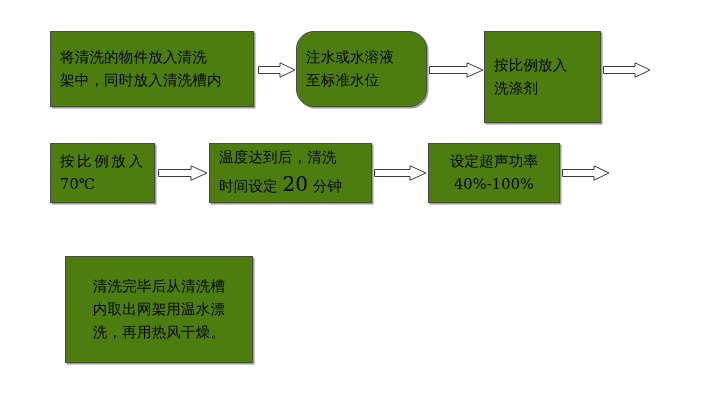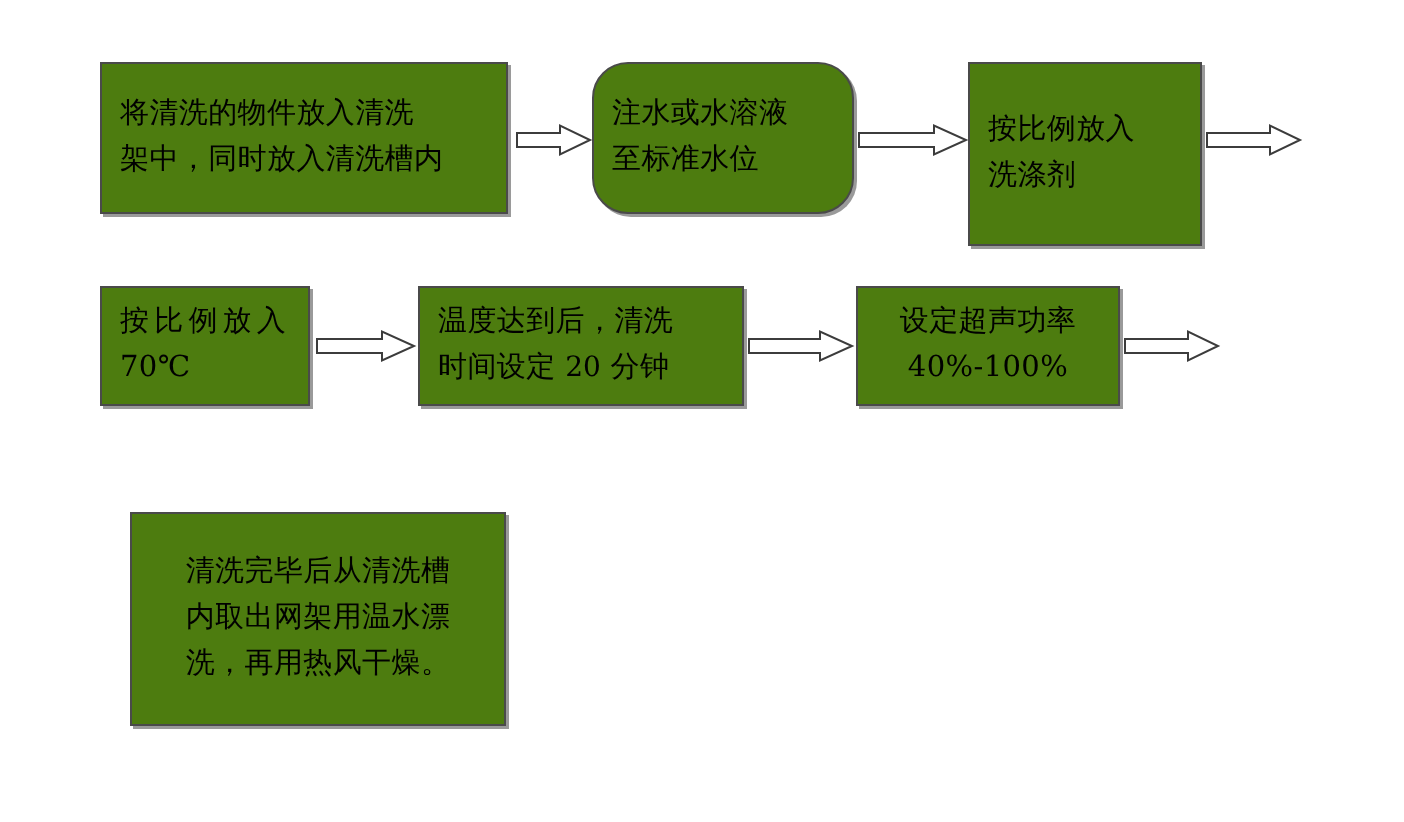--- a/index.html
+++ b/index.html
@@ -34,21 +34,21 @@
     color: #000000;
     white-space: nowrap;
     letter-spacing: 0.2px;
   }
   .node .line.spaced {
     letter-spacing: 2.6px;
   }
   
   .num {
     font-family: "DejaVu Serif", "Liberation Serif", serif;
-    font-size: 14px;
+    font-size: 20px;
     letter-spacing: 0;
   }
 
   
   .arrow {
     position: absolute;
     height: 16px;
   }
   .arrow svg { display: block; overflow: visible; }
 </style>

